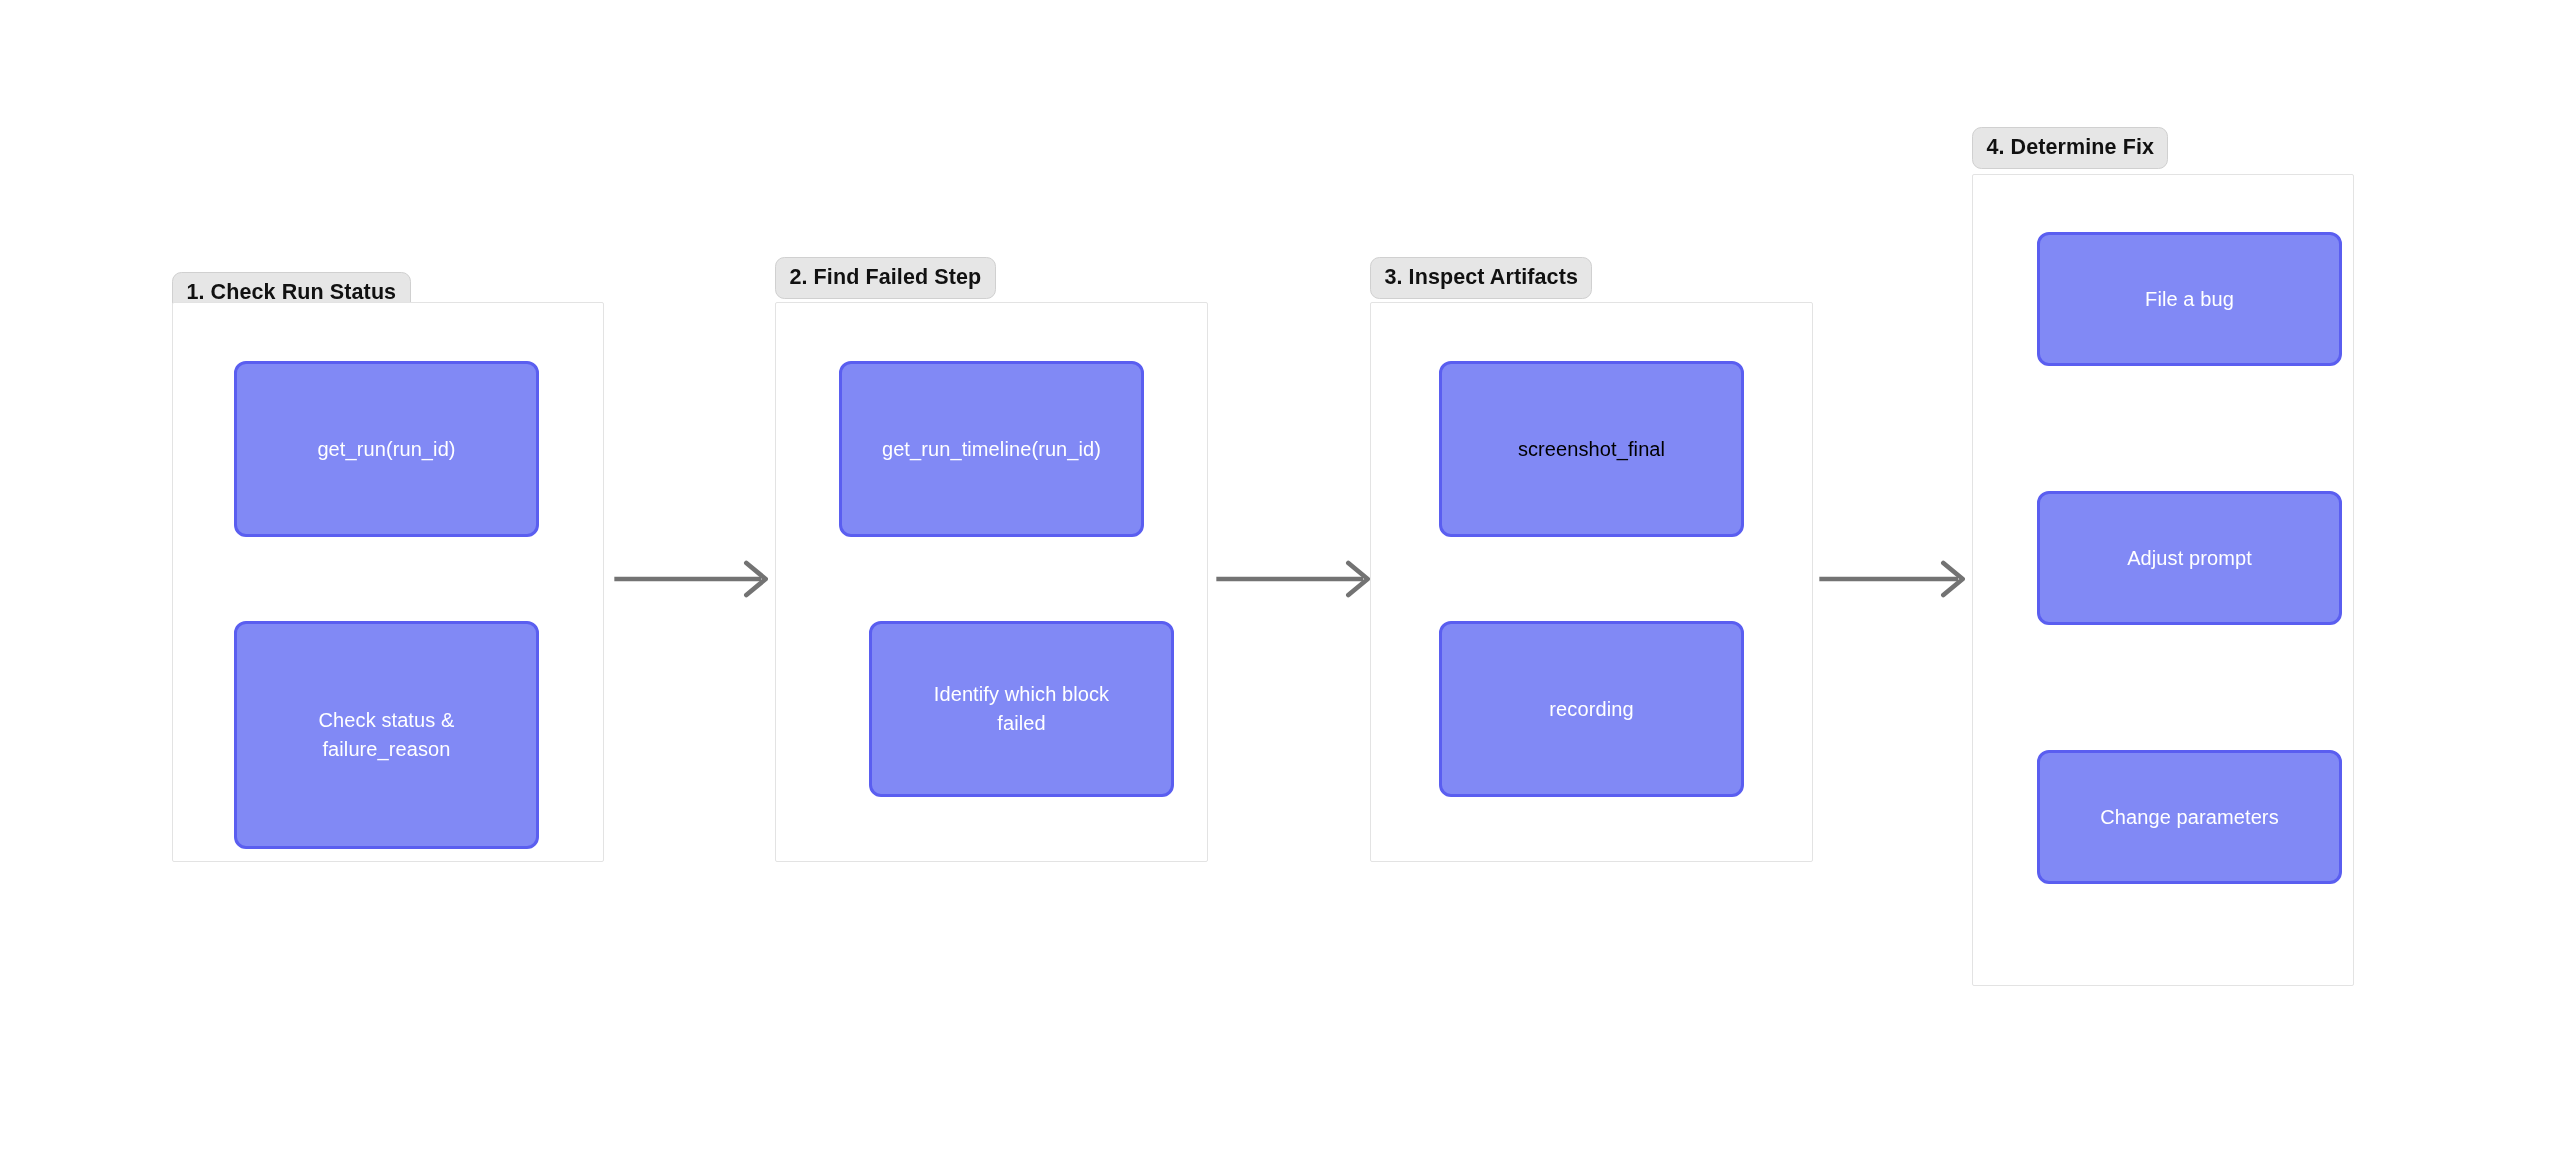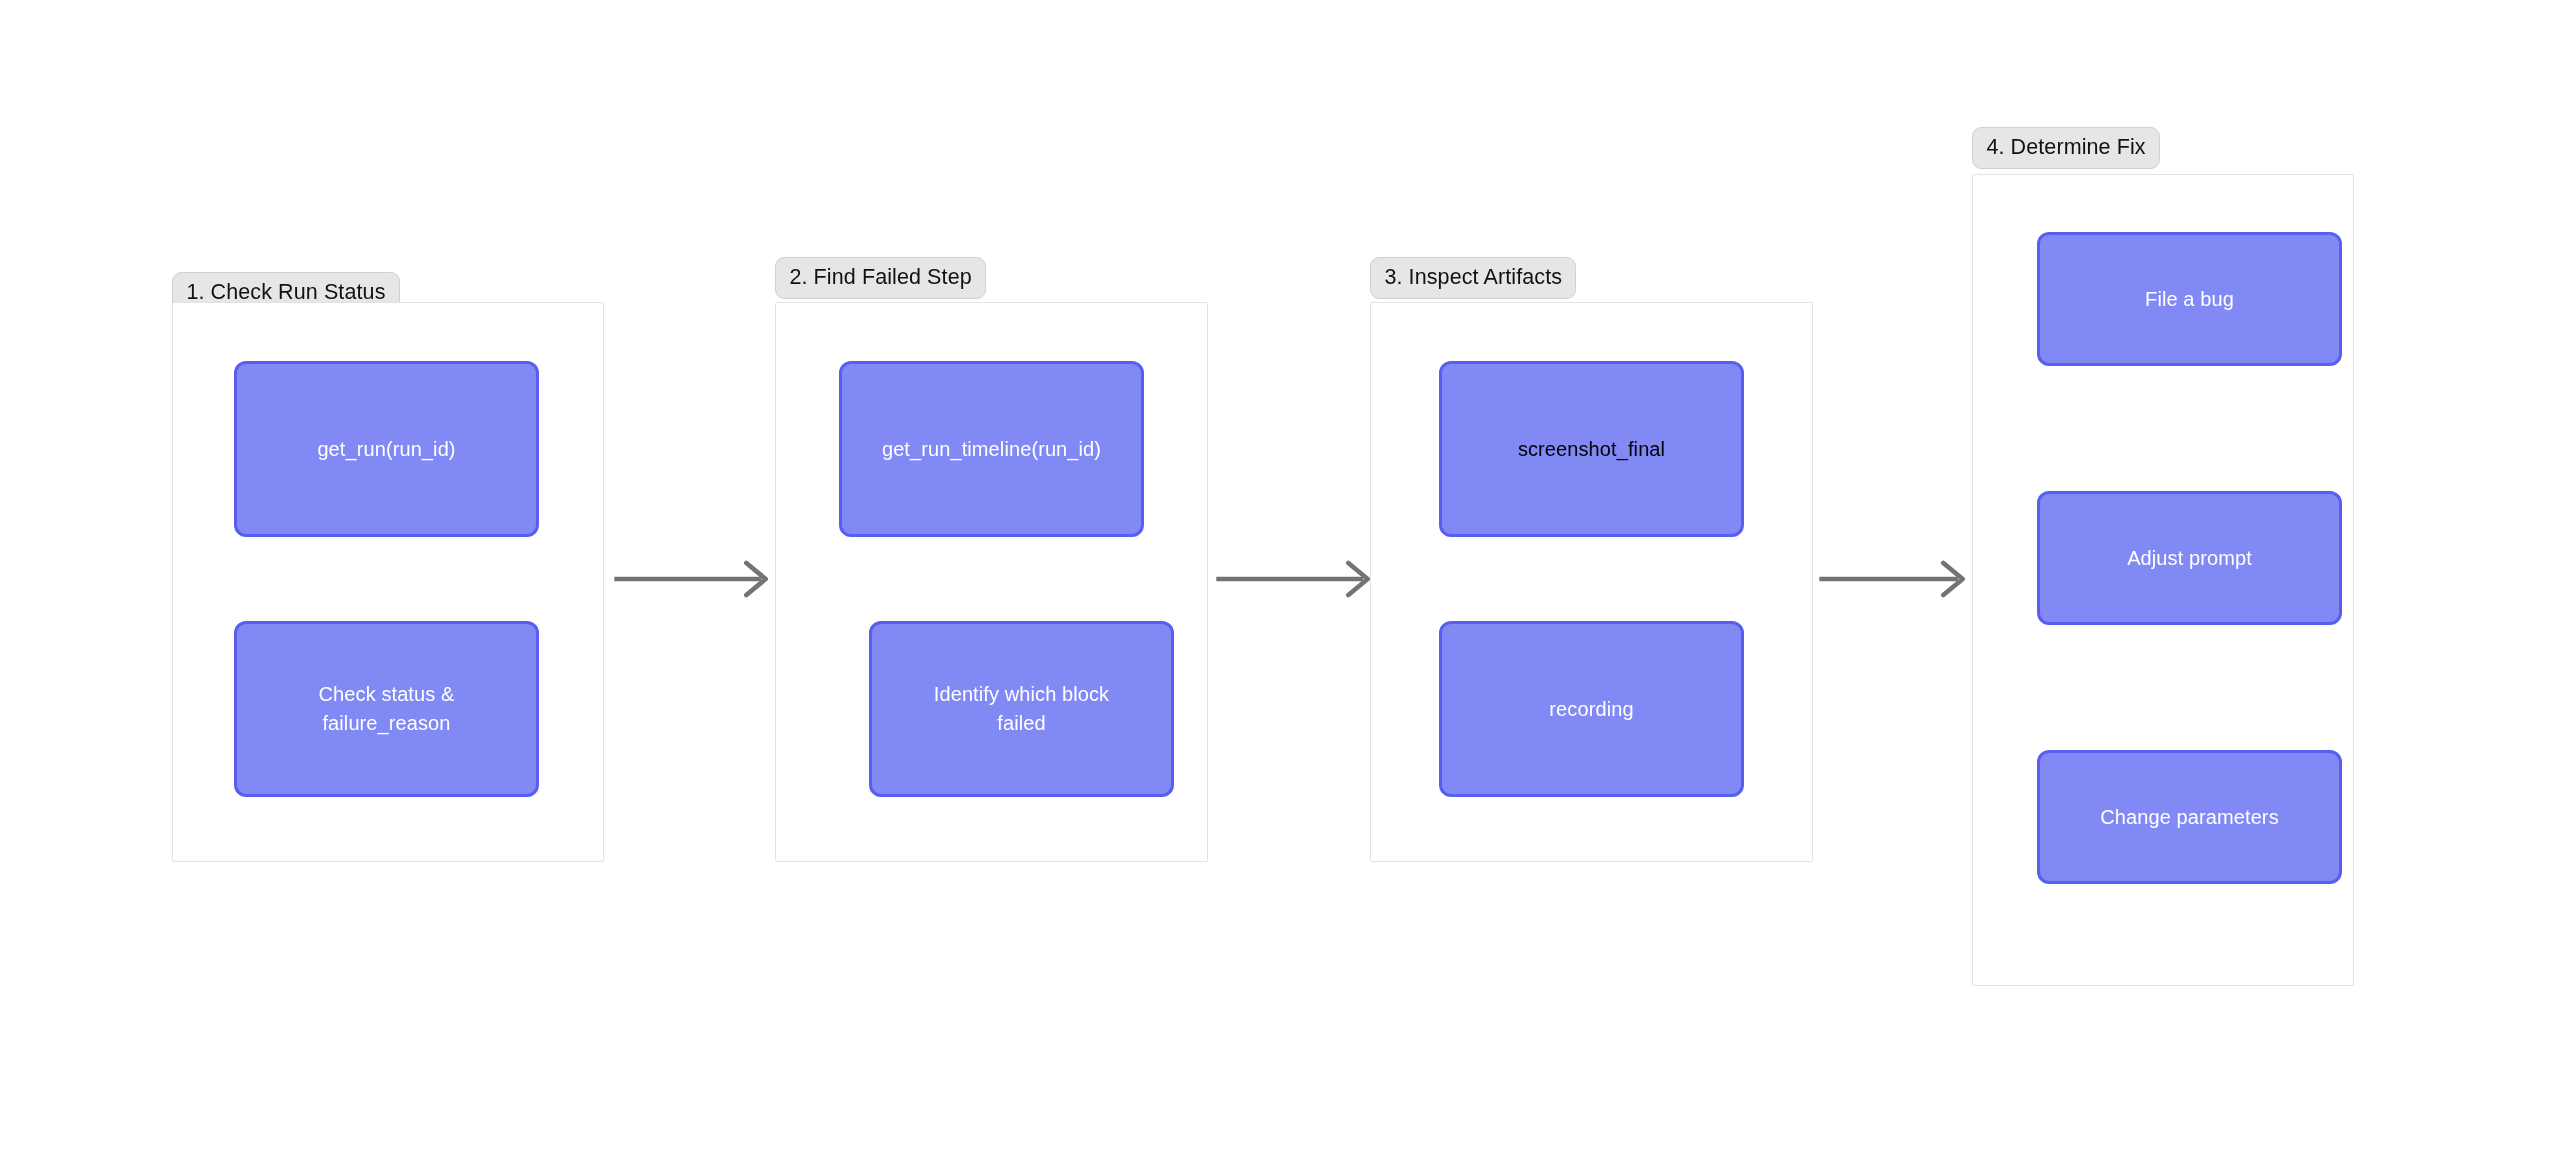--- a/index.html
+++ b/index.html
@@ -20,20 +20,21 @@
     left:0;top:0;
     background:#e6e6e6;
     border:0.7px solid #d0d0d0;
     border-radius:9.4px;
     color:#111111;
     font-size:21.5px;
     line-height:1;
     padding:8.7px 13.4px 10px 13.4px;
     white-space:nowrap;
     letter-spacing:0.1px;
+    font-weight:bold;
   }
   .group-box{
     position:absolute;
     left:0;
     background:#ffffff;
     border:1.3px solid #e3e3e3;
     border-radius:2px;
     box-sizing:border-box;
   }
 
@@ -61,21 +62,21 @@
   .arrow svg{display:block;}
 </style>
 </head>
 <body>
 
 <div id="canvas">
     <div class="group" style="left: 0px; top: 0px;">
       <div class="group-label" style="left: 172px; top: 272px; background: rgb(230, 230, 230);">1. Check Run Status</div>
       <div class="group-box" style="left: 172px; top: 302px; width: 432px; height: 560px; border-color: rgb(227, 227, 227);"></div>
       <div class="node" style="left: 234px; top: 361px; width: 305px; height: 176px; background: rgb(129, 137, 245); border-color: rgb(90, 94, 240); color: rgb(255, 255, 255);">get_run(run_id)</div>
-      <div class="node" style="left: 234px; top: 621px; width: 305px; height: 176px; background: rgb(129, 137, 245); border-color: rgb(90, 94, 240); color: rgb(255, 255, 255);">Check status &amp;
+      <div class="node" style="left: 234px; top: 621px; width: 305px; height: 228px; background: rgb(129, 137, 245); border-color: rgb(90, 94, 240); color: rgb(255, 255, 255);">Check status &amp;
 failure_reason</div>
     </div>
     <div class="group" style="left: 0px; top: 0px;">
       <div class="group-label" style="left: 775px; top: 257px; background: rgb(230, 230, 230);">2. Find Failed Step</div>
       <div class="group-box" style="left: 775px; top: 302px; width: 433px; height: 560px; border-color: rgb(227, 227, 227);"></div>
       <div class="node" style="left: 839px; top: 361px; width: 305px; height: 176px; background: rgb(129, 137, 245); border-color: rgb(90, 94, 240); color: rgb(255, 255, 255);">get_run_timeline(run_id)</div>
       <div class="node" style="left: 839px; top: 621px; width: 305px; height: 176px; background: rgb(129, 137, 245); border-color: rgb(90, 94, 240); color: rgb(255, 255, 255); margin-left: 30px;">Identify which block
 failed</div>
     </div>
     <div class="group" style="left: 0px; top: 0px;">

